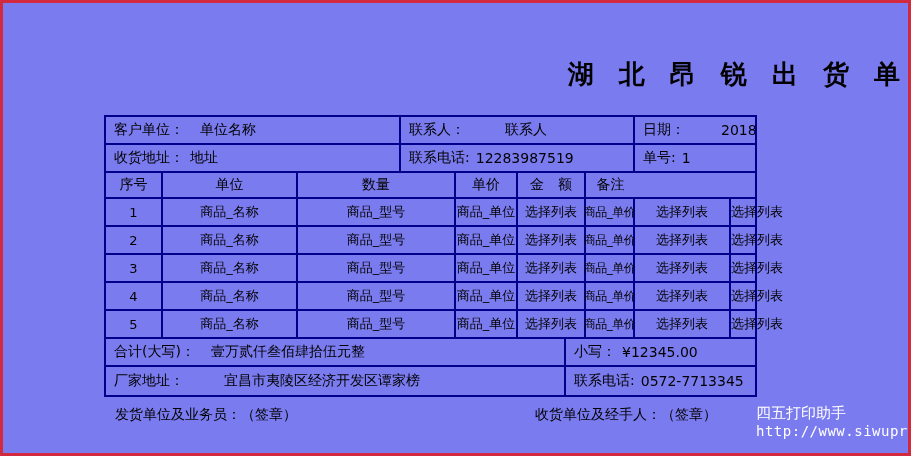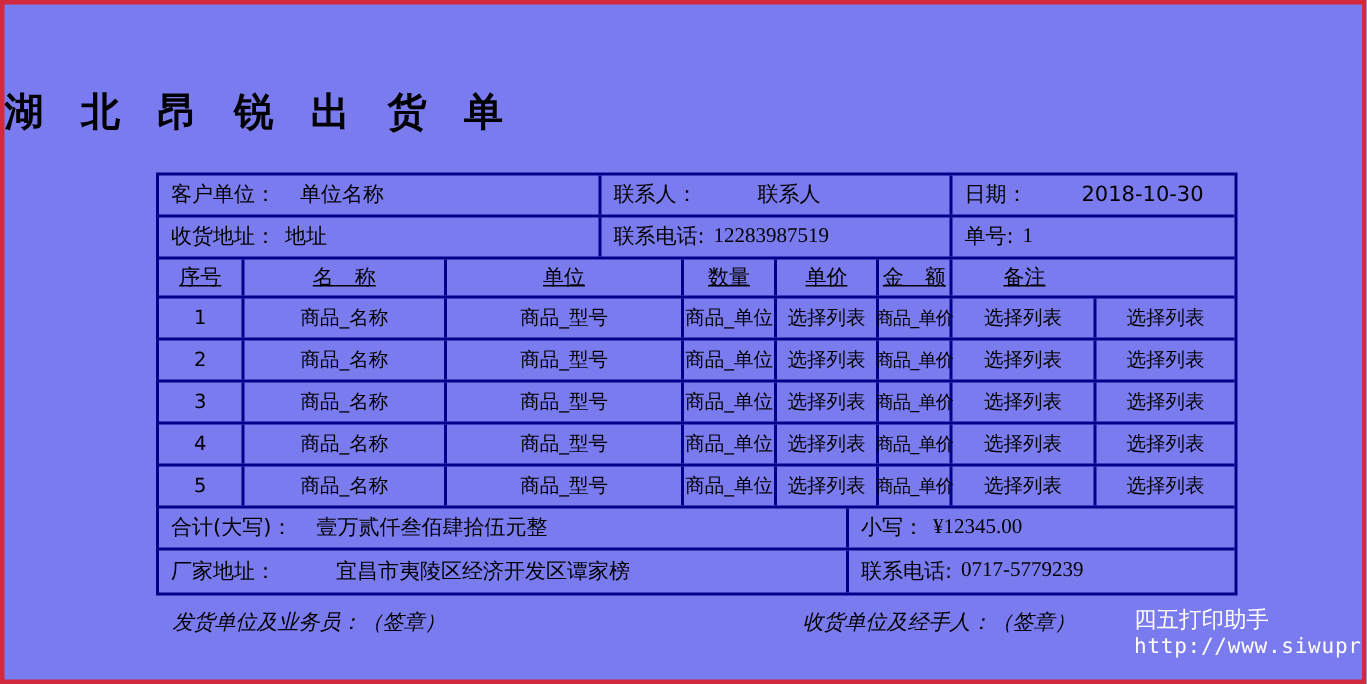--- a/index.html
+++ b/index.html
@@ -7,49 +7,49 @@
   .page {
     position:relative; width:911px; height:456px;
     background:#7b7bf0;
     border:3px solid #d2293f;
     overflow:hidden;
     font-family:"DejaVu Sans","Liberation Sans",sans-serif;
     color:#000000;
   }
   .title {
     position:absolute; top:54px; left:0; width:100%;
-    text-align:left; font-size:26px; font-weight:600;
+    text-align:right; font-size:26px; font-weight:600;
     letter-spacing:8px; white-space:nowrap;
   }
   .form {
-    position:absolute; left:101px; top:112px; width:721px;
+    position:absolute; left:101px; top:112px; width:653px;
     border:2px solid #00008b;
   }
   .row { display:grid; border-bottom:2px solid #00008b; }
   .row.last { border-bottom:none; }
   .rowA { grid-template-columns:295px 234px 1fr; height:28px; font-size:14px; }
-  .rowH { grid-template-columns:57px 135px 158px 62px 68px 49px 96px 1fr; height:26px; font-size:14px;text-decoration:underline; }
+  .rowH { grid-template-columns:57px 135px 158px 62px 68px 49px 96px 1fr; height:26px; font-size:14px; }
   .rowI { grid-template-columns:57px 135px 158px 62px 68px 49px 96px 1fr; height:28px; font-size:13px; }
   .rowC { grid-template-columns:460px 1fr; height:28px; font-size:14px; }
   .cell {
     border-right:2px solid #00008b;
     display:flex; align-items:center;
     white-space:nowrap; overflow:hidden;
   }
   .cell:last-child { border-right:none;text-align:right; }
   .cell.pad { padding-left:8px; }
   .cell.ctr { justify-content:center; overflow:visible; }
   .rowI .cell { justify-content:center; overflow:visible; }
   .rowI .c-price { font-size:12px; letter-spacing:-0.5px; }
-  .gap-s { margin-left:6px;font-family:Liberation Serif, serif; }
+  .gap-s { margin-left:6px; }
   .gap-m { margin-left:16px; }
   .gap-l { margin-left:36px; }
   .gap-xl { margin-left:40px; }
   .sig {
-    position:absolute; top:403px; font-size:14px; white-space:nowrap;font-style:italic;
+    position:absolute; top:403px; font-size:14px; white-space:nowrap;
   }
   .sig.sender { left:112px; }
   .sig.receiver { left:488px;padding-left:44px; }
   .wm { position:absolute; left:753px; color:#ffffff; white-space:nowrap; }
   .wm-name { top:401px; font-size:15px; }
   .wm-url  { top:420px; font-size:14px; font-family:"DejaVu Sans Mono","Liberation Mono",monospace; letter-spacing:0.5px; }
 </style>
 </head>
 <body>
 
@@ -83,21 +83,20 @@
         <span class="gap-s">12283987519</span>
       </div>
       <div class="cell pad">
         <span>单号:</span>
         <span class="gap-s">1</span>
       </div>
     </div>
 
     <div class="row rowH">
       <div class="cell ctr">序号</div>
-      <div class="cell ctr">名　称</div>
       <div class="cell ctr">单位</div>
       <div class="cell ctr">数量</div>
       <div class="cell ctr">单价</div>
       <div class="cell ctr">金　额</div>
       <div class="cell ctr">备注</div>
     </div>
 
     <div class="row rowI">
       <div class="cell">1</div>
       <div class="cell">商品_名称</div>
@@ -159,21 +158,21 @@
         <span class="gap-s">¥12345.00</span>
       </div>
     </div>
     <div class="row rowC last">
       <div class="cell pad">
         <span>厂家地址：</span>
         <span class="gap-xl">宜昌市夷陵区经济开发区谭家榜</span>
       </div>
       <div class="cell pad">
         <span>联系电话:</span>
-        <span class="gap-s">0717-5779239</span>
+        <span class="gap-s">0572-7713345</span>
       </div>
     </div>
 
   </div>
 
   <div class="sig sender">发货单位及业务员：（签章）</div>
   <div class="sig receiver">收货单位及经手人：（签章）</div>
 
   <div class="wm wm-name">四五打印助手</div>
   <div class="wm wm-url">http://www.siwuprint.com</div>

